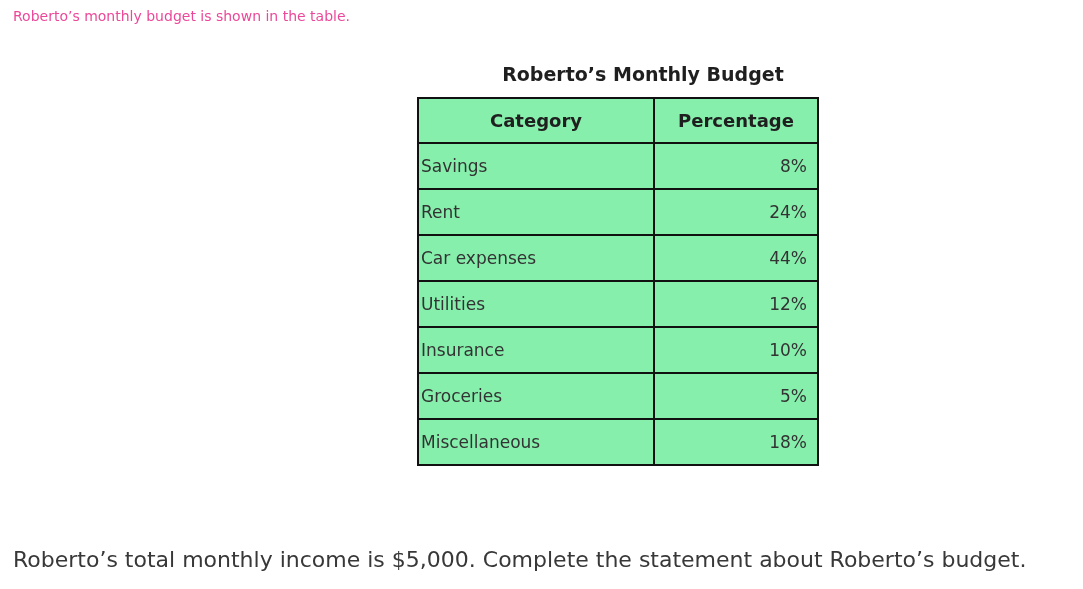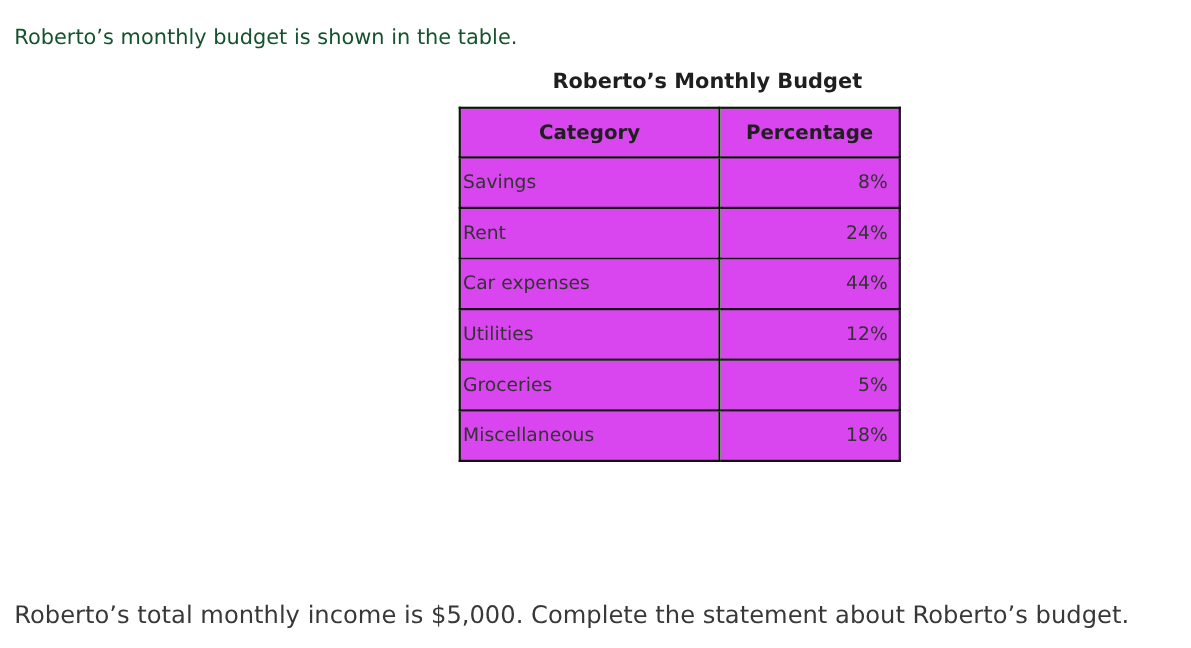--- a/index.html
+++ b/index.html
@@ -11,24 +11,24 @@
   body {
     position: relative;
     width: 1083px;
     height: 589px;
     font-family: "DejaVu Sans", "Liberation Sans", sans-serif;
     color: #383838;
   }
   .intro-text {
     position: absolute;
     left: 13px;
-    top: 24px;
-    font-size: 19px;
+    top: 6px;
+    font-size: 14px;
     line-height: 21px;
-    color: #14532d;
+    color: #ec4899;
   }
   .footer-text {
     position: absolute;
     left: 13px;
     top: 549px;
     font-size: 22px;
     line-height: 21px;
     color: #383838;
   }
   .table-block {
@@ -51,21 +51,21 @@
     table-layout: fixed;
     width: 400px;
   }
   table.budget-table col.col-category { width: 236px; }
   table.budget-table col.col-percentage { width: 164px; }
   table.budget-table th,
   table.budget-table td {
     border: 2px solid #111111;
     font-size: 17px;
     color: #333333;
-    background: #d946ef;
+    background: #86efac;
     overflow: hidden;
     white-space: nowrap;
   }
   table.budget-table th {
     height: 45px;
     font-size: 18px;
     font-weight: bold;
     color: #1f1f1f;
     text-align: center;
     padding: 0 6px;
@@ -114,20 +114,24 @@
       </tr>
       <tr>
         <td class="cat">Car expenses</td>
         <td class="pct">44%</td>
       </tr>
       <tr>
         <td class="cat">Utilities</td>
         <td class="pct">12%</td>
       </tr>
       <tr>
+        <td class="cat">Insurance</td>
+        <td class="pct">10%</td>
+      </tr>
+      <tr>
         <td class="cat">Groceries</td>
         <td class="pct">5%</td>
       </tr>
       <tr>
         <td class="cat">Miscellaneous</td>
         <td class="pct">18%</td>
       </tr>
     </tbody>
   </table>
 </div>

